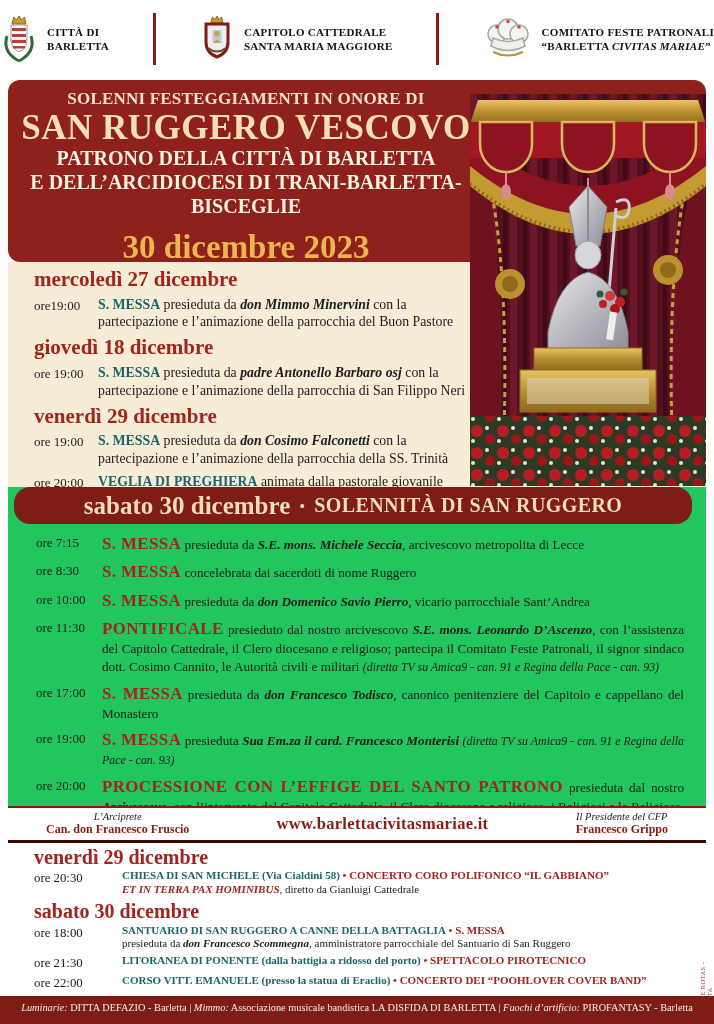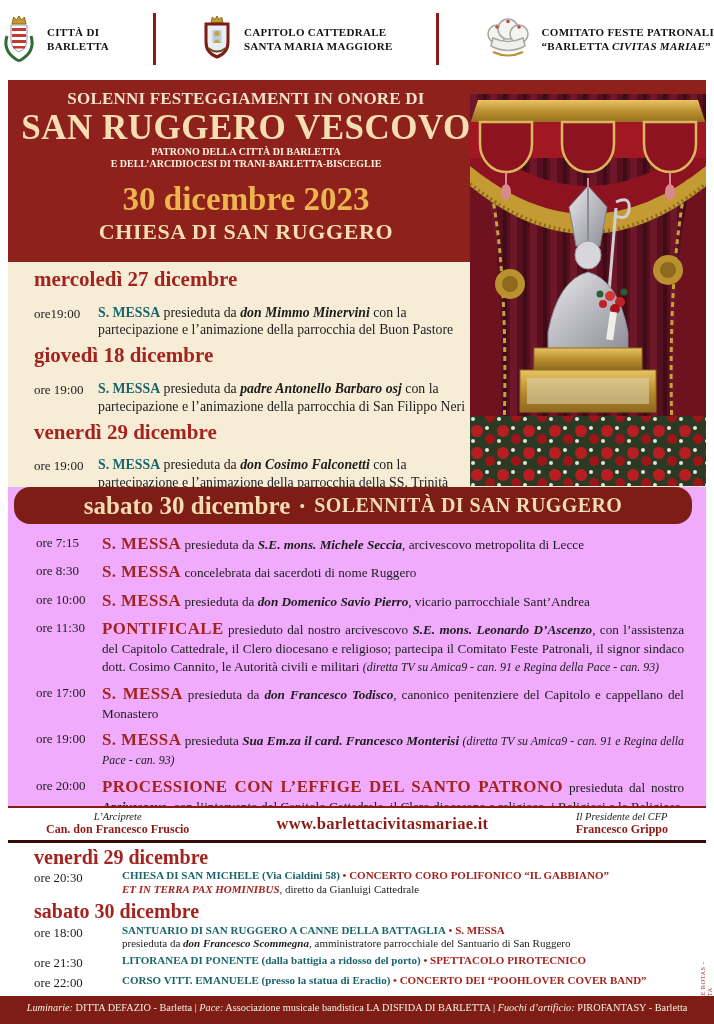--- a/index.html
+++ b/index.html
@@ -7,44 +7,44 @@
         font-family:"Liberation Serif","DejaVu Serif",serif;color:#1c1c1c;}
 
   
   .top-header{position:absolute;left:0;top:0;width:714px;height:78px;display:flex;
               align-items:center;justify-content:space-between;gap:20px;background:#fff;}
   .logo-group{display:flex;align-items:center;gap:9px;}
   .logo-text{font-weight:bold;font-size:11px;letter-spacing:.3px;line-height:1.3;color:#111;}
   .hdr-divider{width:3px;height:52px;background:#8B1A14;}
 
   
-  .title-box{position:absolute;left:8px;top:80px;width:698px;height:182px;background:#8E211C;}
+  .title-box{position:absolute;left:8px;top:80px;width:698px;height:182px;background:#8E211C;border-radius:12px;}
   .title-inner{position:absolute;left:10px;top:9px;width:456px;text-align:center;}
   .t1{font-size:17px;font-weight:bold;color:#F2E3C8;letter-spacing:.2px;}
   .t2{font-size:35px;font-weight:bold;color:#F5DFB2;line-height:1.04;margin-top:1px;letter-spacing:.5px;}
-  .t3,.t4{font-size:10px;font-weight:bold;color:#FBF2E0;line-height:1.2;}
+  .t3,.t4{font-size:20px;font-weight:bold;color:#FBF2E0;line-height:1.2;}
   .t-date{font-size:33px;font-weight:bold;color:#EDB54E;line-height:1.08;margin-top:12px;}
   .t-venue{font-size:22px;font-weight:bold;color:#F5DFB2;margin-top:1px;letter-spacing:.6px;}
   .avviso{position:absolute;top:14px;right:3px;writing-mode:vertical-rl;font-size:7px;
           font-weight:bold;color:#DD958C;letter-spacing:1px;}
 
   
   .photo{position:absolute;left:470px;top:94px;width:236px;height:392px;z-index:5;display:block;}
 
   
   .section-cream{position:absolute;left:8px;top:262px;width:698px;height:225px;background:#F7EDD6;}
   #pre-days{position:absolute;left:26px;top:3px;width:434px;}
   .day-title{color:#A3231F;font-weight:bold;font-size:21px;line-height:1.12;margin:3px 0 2px;}
   .ev-row{display:flex;}
-  #pre-days .ev-row{margin:12px 0 5px;}
+  #pre-days .ev-row{margin:4px 0 5px;}
   #pre-days .ev-time{width:64px;flex:none;font-size:13px;padding-top:2px;}
   #pre-days .ev-text{flex:1;font-size:13.8px;line-height:1.3;}
 
   
-  .section-tan{position:absolute;left:8px;top:487px;width:698px;height:396px;background:#f0abfc;}
+  .section-tan{position:absolute;left:8px;top:487px;width:698px;height:396px;background:#22c55e;}
   .banner{position:absolute;left:14px;top:487px;width:678px;height:37px;background:#7D1D15;
           border-radius:16px;display:flex;align-items:center;justify-content:center;gap:9px;
           z-index:6;color:#F2DCB4;}
   .banner-day{font-size:25px;font-weight:bold;}
   .banner-sep{font-size:17px;position:relative;top:1px;}
   .banner-title{font-size:20px;font-weight:bold;letter-spacing:.4px;}
   #main-events{position:absolute;left:28px;top:45px;width:656px;}
   #main-events .ev-row{margin-bottom:5px;}
   #main-events .ev-time{width:66px;flex:none;font-size:13px;padding-top:3px;}
   #main-events .ev-text{flex:1;font-size:13.2px;line-height:1.38;text-align:justify;padding-right:8px;}
@@ -328,16 +328,16 @@
             <div class="ev-time">ore 22:00</div>
             <div class="ev-text"><span class="sg-teal">CORSO VITT. EMANUELE (presso la statua di Eraclio)</span><span class="sg-dot">&nbsp;• </span><span class="sg-red">CONCERTO DEI “POOHLOVER COVER BAND”</span></div>
           </div>
         </div>
       </div>
   </div>
 
   <div class="print-credit">EDITRICE ROTAS - BARLETTA</div>
 
   <div class="bottom-bar">
-    <span><span class="sg-wi">Luminarie:</span><span class="sg-plain"> DITTA DEFAZIO - Barletta  |  </span><span class="sg-wi">Pace:</span><span class="sg-plain"> Associazione musicale bandistica LA DISFIDA DI BARLETTA  |  </span><span class="sg-wi">Fuochi d’artificio:</span><span class="sg-plain"> PIROFANTASY - Barletta</span></span>
+    <span><span class="sg-wi">Luminarie:</span><span class="sg-plain"> DITTA DEFAZIO - Barletta  |  </span><span class="sg-wi">Mimmo:</span><span class="sg-plain"> Associazione musicale bandistica LA DISFIDA DI BARLETTA  |  </span><span class="sg-wi">Fuochi d’artificio:</span><span class="sg-plain"> PIROFANTASY - Barletta</span></span>
   </div>
 
 </div>
 
 </body></html>

